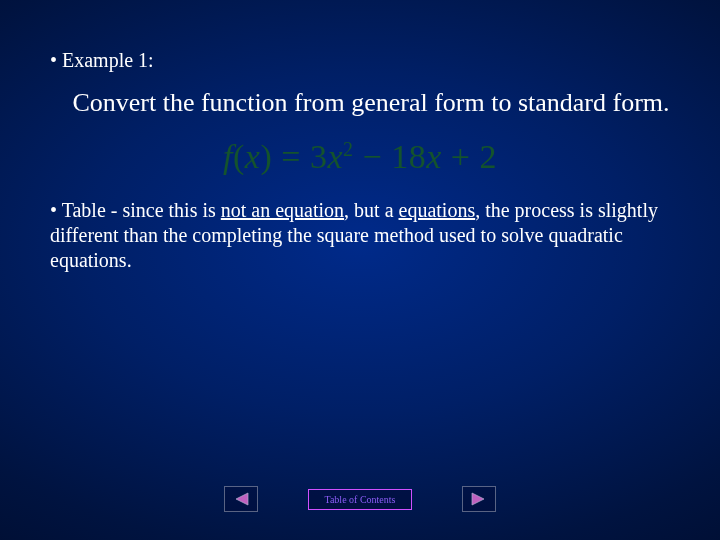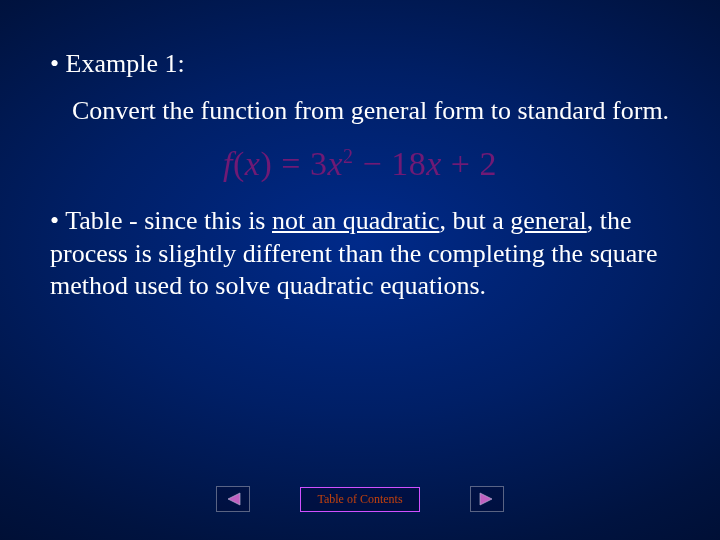--- a/index.html
+++ b/index.html
@@ -15,32 +15,32 @@
     color: #ffffff;
   }
   .slide {
     box-sizing: border-box;
     padding: 48px 50px 20px 50px;
     width: 100%;
     height: 100%;
     position: relative;
   }
   .bullet {
-    font-size: 26px;
+    font-size: 20px;
     line-height: 1.25;
     margin: 0 0 14px 0;
   }
   .sub {
     margin-left: 22px;
     font-size: 26px;
     line-height: 1.25;
   }
   .eq {
     text-align: center;
-    color: #701a75;
+    color: #14532d;
     font-style: italic;
     font-family: "Times New Roman", serif;
     font-size: 34px;
     margin: 18px 0 22px 0;
     letter-spacing: 0.5px;
   }
   .eq .rm { font-style: normal; }
   .eq sup { font-size: 20px; vertical-align: super; font-style: italic; }
   .u { text-decoration: underline; }
   .nav {
@@ -63,45 +63,45 @@
     cursor: pointer;
   }
   .nav-btn svg polygon {
     fill: #c060c0;
     stroke: #b0b0d0;
     stroke-width: 0.7;
   }
   .toc {
     border: 1px solid #d050ff;
     background: rgba(0,0,40,0.3);
-    color: #c2410c;
+    color: #8b5cf6;
     font-family: "Times New Roman", serif;
-    font-size: 12px;
+    font-size: 10px;
     padding: 4px 16px;
     cursor: pointer;
   }
-  .block { margin-bottom: 18px; }
+  .block { margin-bottom: 18px; text-align: center; }
   .block2 { margin-bottom: 10px; }
 </style>
 </head>
 <body>
 
 <div class="slide">
 
   <p class="bullet">•  Example 1:</p>
 
   <p class="bullet sub block">Convert the function from general form to standard form.</p>
 
   <div class="eq">
     <span>f</span><span class="rm">(</span><span>x</span><span class="rm">)</span><span class="rm"> = </span><span class="rm">3</span><span>x</span><sup class="rm">2</sup><span class="rm"> − </span><span class="rm">18</span><span>x</span><span class="rm"> + </span><span class="rm">2</span>
   </div>
 
 
   <p class="bullet block2">
-    <span>•  Table - since this is </span><span class="u">not an quadratic</span><span>, but a </span><span class="u">general</span><span>, the process is slightly different than the completing the square method used to solve quadratic equations.</span>
+    <span>•  Table - since this is </span><span class="u">not an equation</span><span>, but a </span><span class="u">equations</span><span>, the process is slightly different than the completing the square method used to solve quadratic equations.</span>
   </p>
 
   <div class="nav">
     <div class="nav-btn">
       <svg width="18" height="16" viewBox="0 0 18 16">
         <polygon points="16,2 4,8 16,14"></polygon>
       </svg>
     </div>
     <div class="toc">Table of Contents</div>
     <div class="nav-btn">

